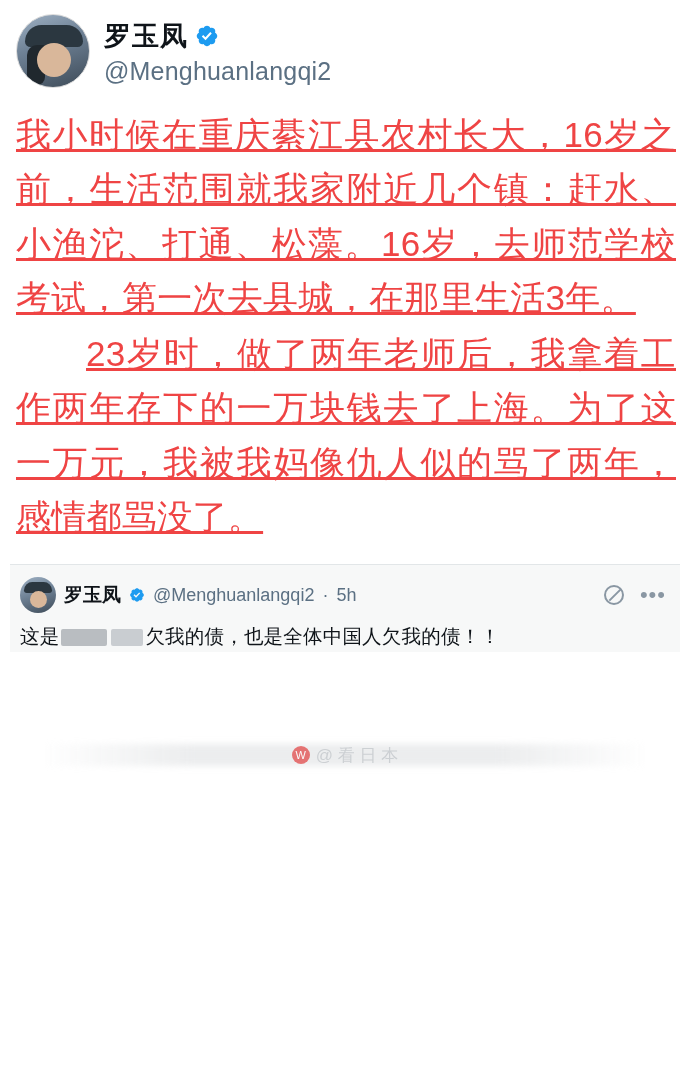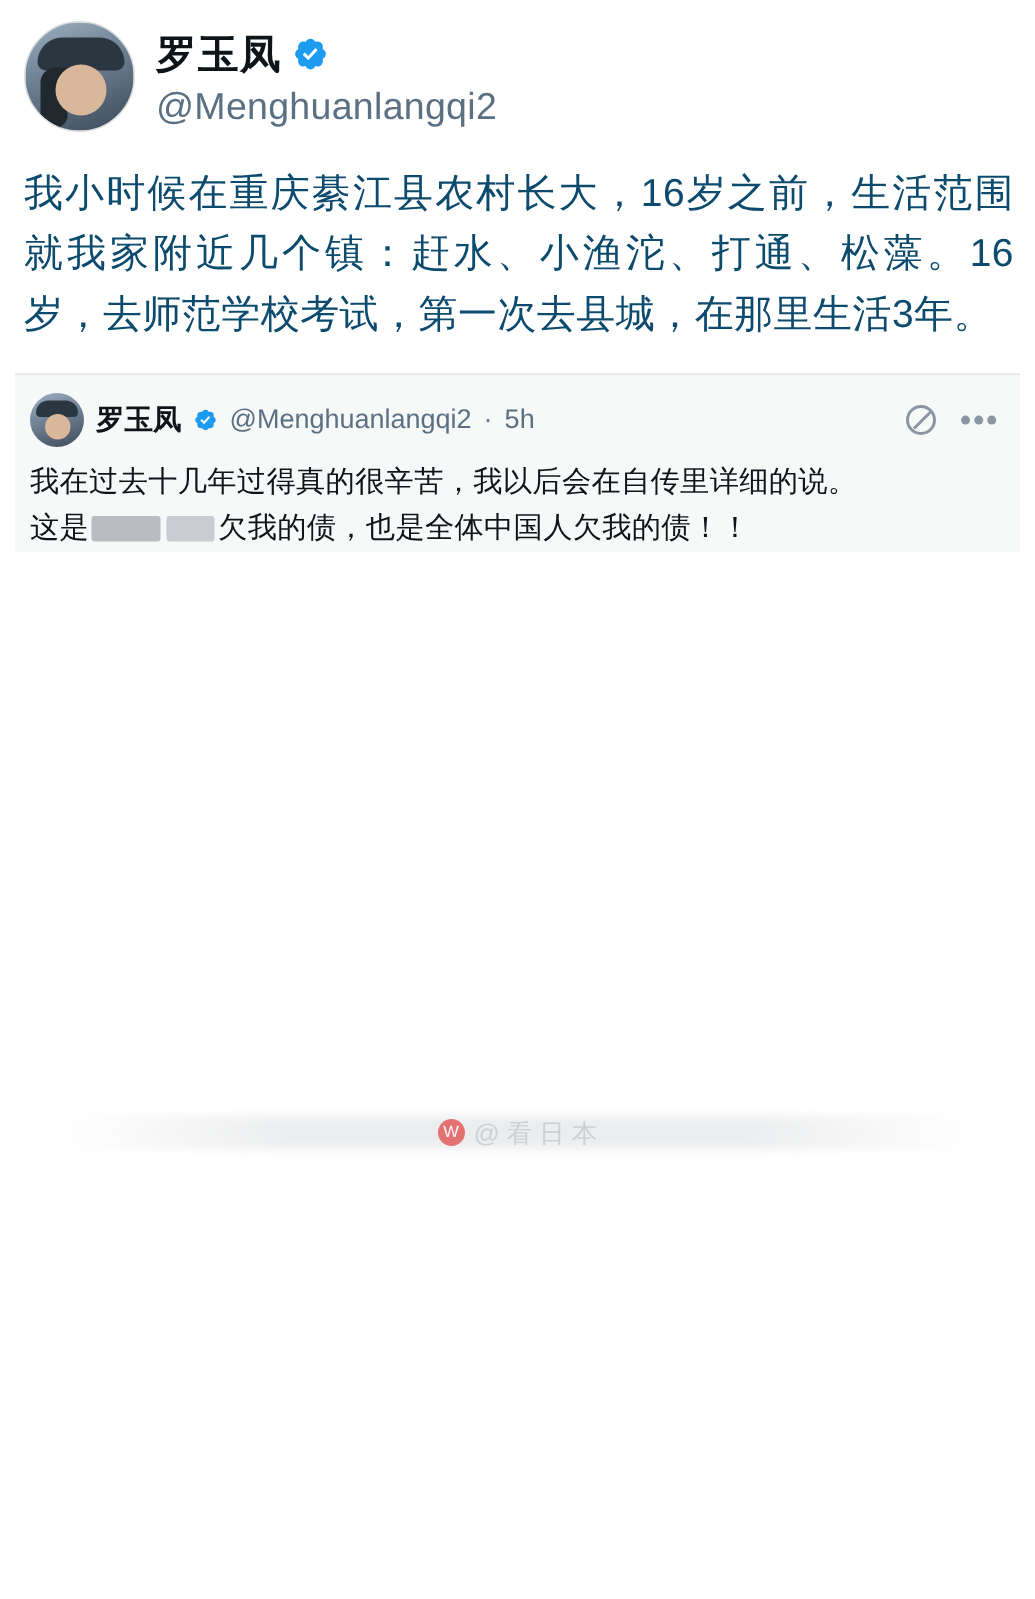--- a/index.html
+++ b/index.html
@@ -80,25 +80,26 @@
   .handle {
     margin-top: 3px;
     font-size: 25px;
     color: #5b7083;
     letter-spacing: 0.2px;
   }
 
   
   .body-text {
     padding: 14px 14px 8px 16px;
-    font-size: 26px;
+    font-size: 35px;
     line-height: 1.55;
-    color: #0c4a6e;
+    color: #ef4444;
     letter-spacing: 0.3px;
     text-align: justify;
+    text-decoration: underline;
   }
   .body-text p { margin-bottom: 2px; }
   .body-text p.indent { text-indent: 2em; }
 
   
   .quoted {
     margin: 10px 10px 0 10px;
     border-top: 1px solid #e2e6e8;
     padding: 12px 8px 0 10px;
     background: #f7f8f8;
@@ -218,20 +219,21 @@
               <path d="M22.25 12c0-1.43-.88-2.67-2.19-3.34.46-1.39.2-2.9-.81-3.91s-2.52-1.27-3.91-.81C14.67 2.62 13.43 1.75 12 1.75s-2.67.88-3.34 2.19c-1.39-.46-2.9-.2-3.91.81s-1.27 2.52-.81 3.91C2.63 9.33 1.75 10.57 1.75 12s.88 2.67 2.19 3.34c-.46 1.39-.2 2.9.81 3.91s2.52 1.27 3.91.81c.67 1.31 1.91 2.19 3.34 2.19s2.67-.88 3.34-2.19c1.39.46 2.9.2 3.91-.81s1.27-2.52.81-3.91c1.31-.67 2.19-1.91 2.19-3.34zm-11.71 4.2L6.8 12.46l1.41-1.42 2.26 2.26 4.8-5.23 1.47 1.36-6.2 6.77z"></path>
             </svg>
         </span>
       </div>
       <div class="handle">@Menghuanlangqi2</div>
     </div>
   </div>
 
   <div class="body-text">
     <p>我小时候在重庆綦江县农村长大，16岁之前，生活范围就我家附近几个镇：赶水、小渔沱、打通、松藻。16岁，去师范学校考试，第一次去县城，在那里生活3年。</p>
+    <p class="indent">23岁时，做了两年老师后，我拿着工作两年存下的一万块钱去了上海。为了这一万元，我被我妈像仇人似的骂了两年，感情都骂没了。</p>
   </div>
 
   <div class="quoted">
     <div class="q-head">
       <div class="q-avatar">
         <div class="cap"></div>
         <div class="face"></div>
       </div>
       <span class="q-name">罗玉凤</span>
       <span class="q-verified">
@@ -241,21 +243,20 @@
       </span>
       <span class="q-handle">@Menghuanlangqi2</span>
       <span class="q-handle">·</span>
       <span class="q-handle">5h</span>
       <div class="q-actions">
         <span class="circle-slash"></span>
         <span class="dots">•••</span>
       </div>
     </div>
     <div class="q-text">
-      <div>我在过去十几年过得真的很辛苦，我以后会在自传里详细的说。</div>
       <div>
         <span>这是</span><span class="redact r1">&nbsp;</span><span class="redact r2">&nbsp;</span><span>欠我的债，也是全体中国人欠我的债！！</span>
       </div>
     </div>
 
   </div>
 
   <div class="wm-band"></div>
   <div class="watermark">
     <span class="wm-logo">W</span>

